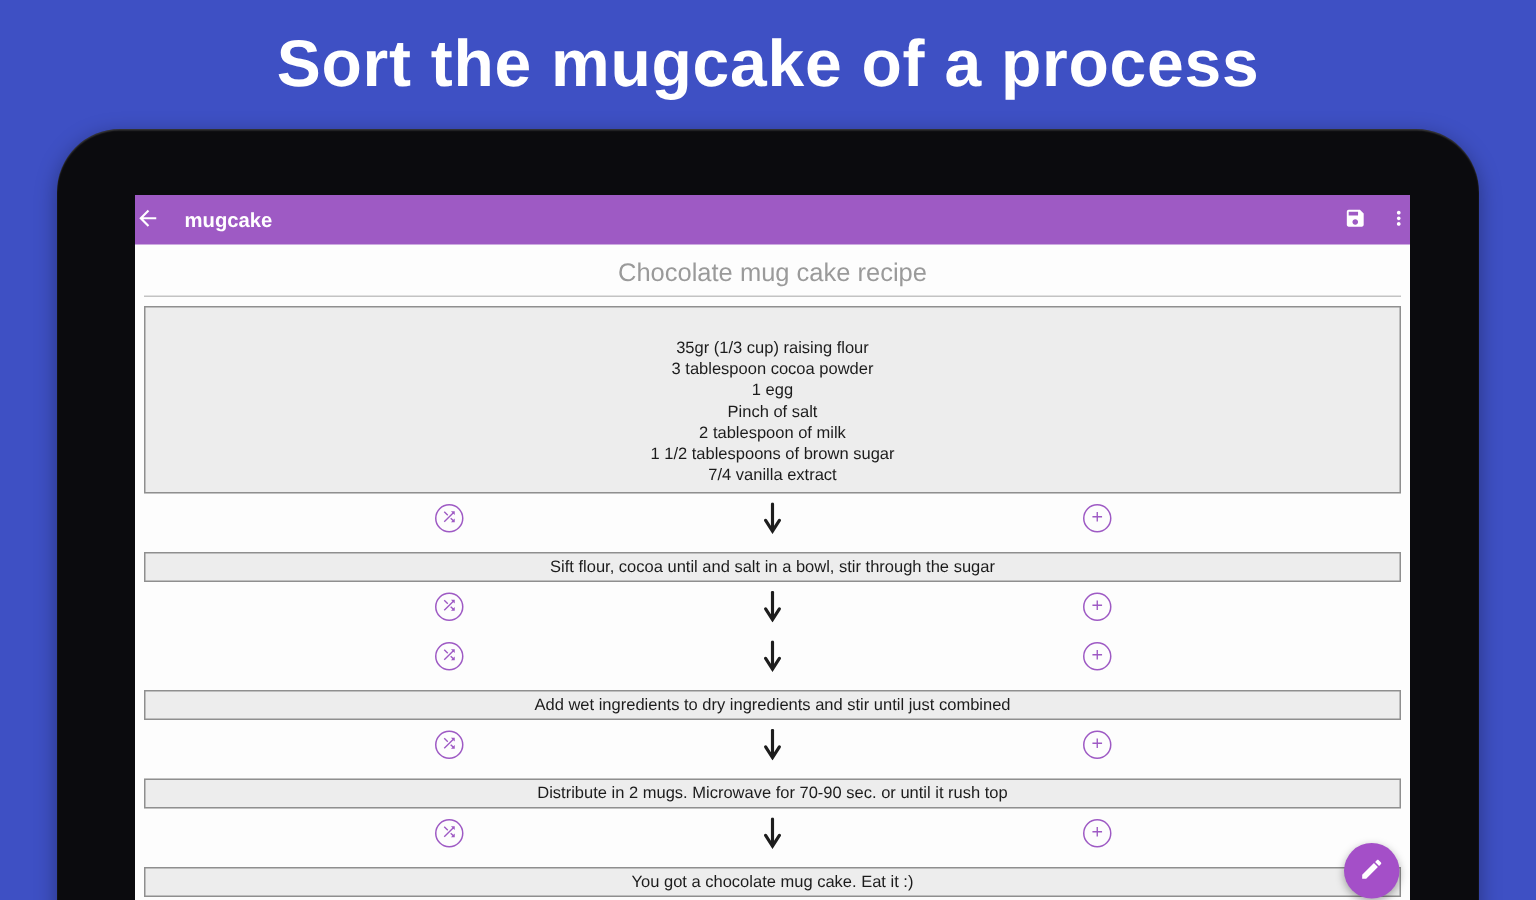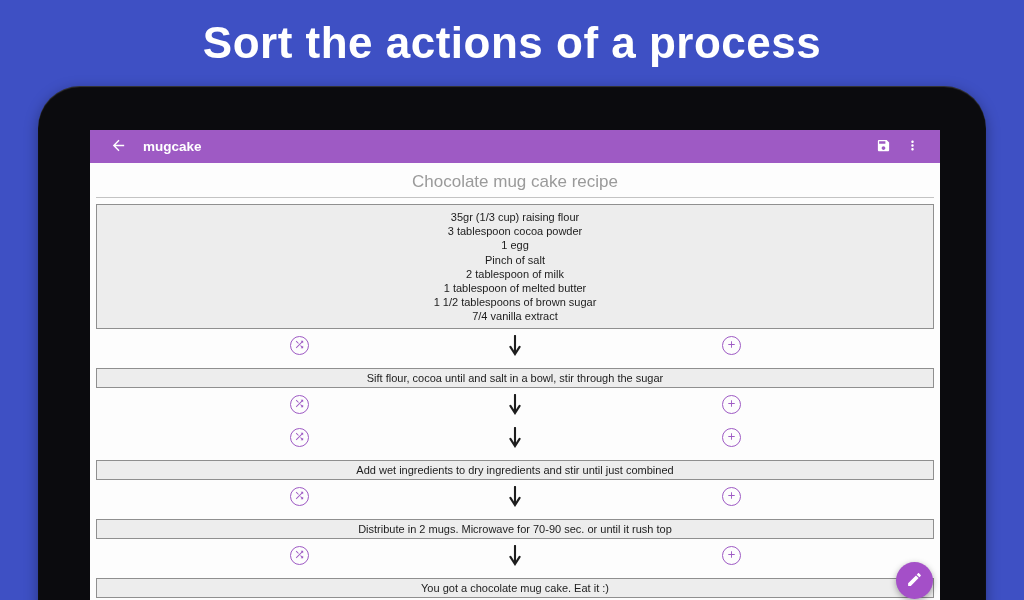--- a/index.html
+++ b/index.html
@@ -24,38 +24,38 @@
     box-shadow: inset 0 1px 1px rgba(255,255,255,.18), 0 4px 14px rgba(0,0,0,.35);
   }
   .screen {
     position:absolute; left:52px; top:44px; width:850px; height:516px;
     background:#fdfdfd; overflow:hidden;
   }
 
   
   .appbar {
     height:33px; background:#9e5ac4;
-    display:flex; align-items:center; padding:0 20px; color:#fff;
+    display:flex; align-items:center; padding:0 0; color:#fff;
   }
   .icon-btn { background:none; border:none; display:flex; align-items:center; justify-content:center; cursor:pointer; }
   .icon-btn svg { fill:#ffffff; }
   .app-title { font-size:13.5px; font-weight:bold; margin-left:16px; }
   .appbar-spacer { flex:1; }
   .appbar .icon-btn + .icon-btn { margin-left:14px; }
 
   
   .content { position:relative; }
   .recipe-title { text-align:center; color:#9a9a9a; font-size:17px; padding:9px 0 5px; }
   .divider { height:1px; background:#c3c3c3; margin:0 6px; }
 
   .box {
     margin:6px 6px 0; background:#ededed; border:1px solid #8f8f8f;
     font-size:11px; color:#1c1c1c; text-align:center;
   }
-  .ingredients { padding:5px 0 4px; }
+  .ingredients { padding:20px 0 4px; }
   .ing-line { line-height:14.2px; }
   .step-box { height:20px; line-height:18px; overflow:hidden; }
 
   .action-row {
     display:grid; grid-template-columns:1fr auto 1fr; align-items:center;
     height:33px;
   }
   .circle-btn {
     width:19px; height:19px; justify-self:center;
     border:1.5px solid #9e5ac4; border-radius:50%; background:transparent;
@@ -70,21 +70,21 @@
     position:absolute; right:7px; top:432px; width:37px; height:37px;
     border-radius:50%; background:#a44fc8; border:none; cursor:pointer;
     display:flex; align-items:center; justify-content:center;
     box-shadow:0 2px 6px rgba(0,0,0,.35);
   }
   .fab svg { fill:#ffffff; }
 </style>
 </head>
 <body>
 
-<div class="banner">Sort the actions of a process</div>
+<div class="banner">Sort the mugcake of a process</div>
 
 <div class="tablet">
   <div class="screen">
 
     <div class="appbar">
       <button class="icon-btn">
         <span>
           <svg width="17" height="17" viewBox="0 0 24 24">
               <path d="M20 11H7.83l5.59-5.59L12 4l-8 8 8 8 1.41-1.41L7.83 13H20v-2z"></path>
             </svg>
@@ -111,21 +111,20 @@
     <div class="content">
       <div class="recipe-title">Chocolate mug cake recipe</div>
       <div class="divider"></div>
 
       <div class="box ingredients">
           <div class="ing-line">35gr (1/3 cup) raising flour</div>
           <div class="ing-line">3 tablespoon cocoa powder</div>
           <div class="ing-line">1 egg</div>
           <div class="ing-line">Pinch of salt</div>
           <div class="ing-line">2 tablespoon of milk</div>
-          <div class="ing-line">1 tablespoon of melted butter</div>
           <div class="ing-line">1 1/2 tablespoons of brown sugar</div>
           <div class="ing-line">7/4 vanilla extract</div>
         </div>
 
       <div id="steps">
   <div class="action-row">
     <button class="circle-btn">
       <span>
         <svg width="11" height="11" viewBox="0 0 24 24">
                   <path d="M10.59 9.17 5.41 4 4 5.41l5.17 5.17 1.42-1.41zM14.5 4l2.04 2.04L4 18.59 5.41 20 17.96 7.46 20 9.5V4h-5.5zm.33 9.41-1.41 1.41 3.13 3.13L14.5 20H20v-5.5l-2.04 2.04-3.13-3.13z"></path>

